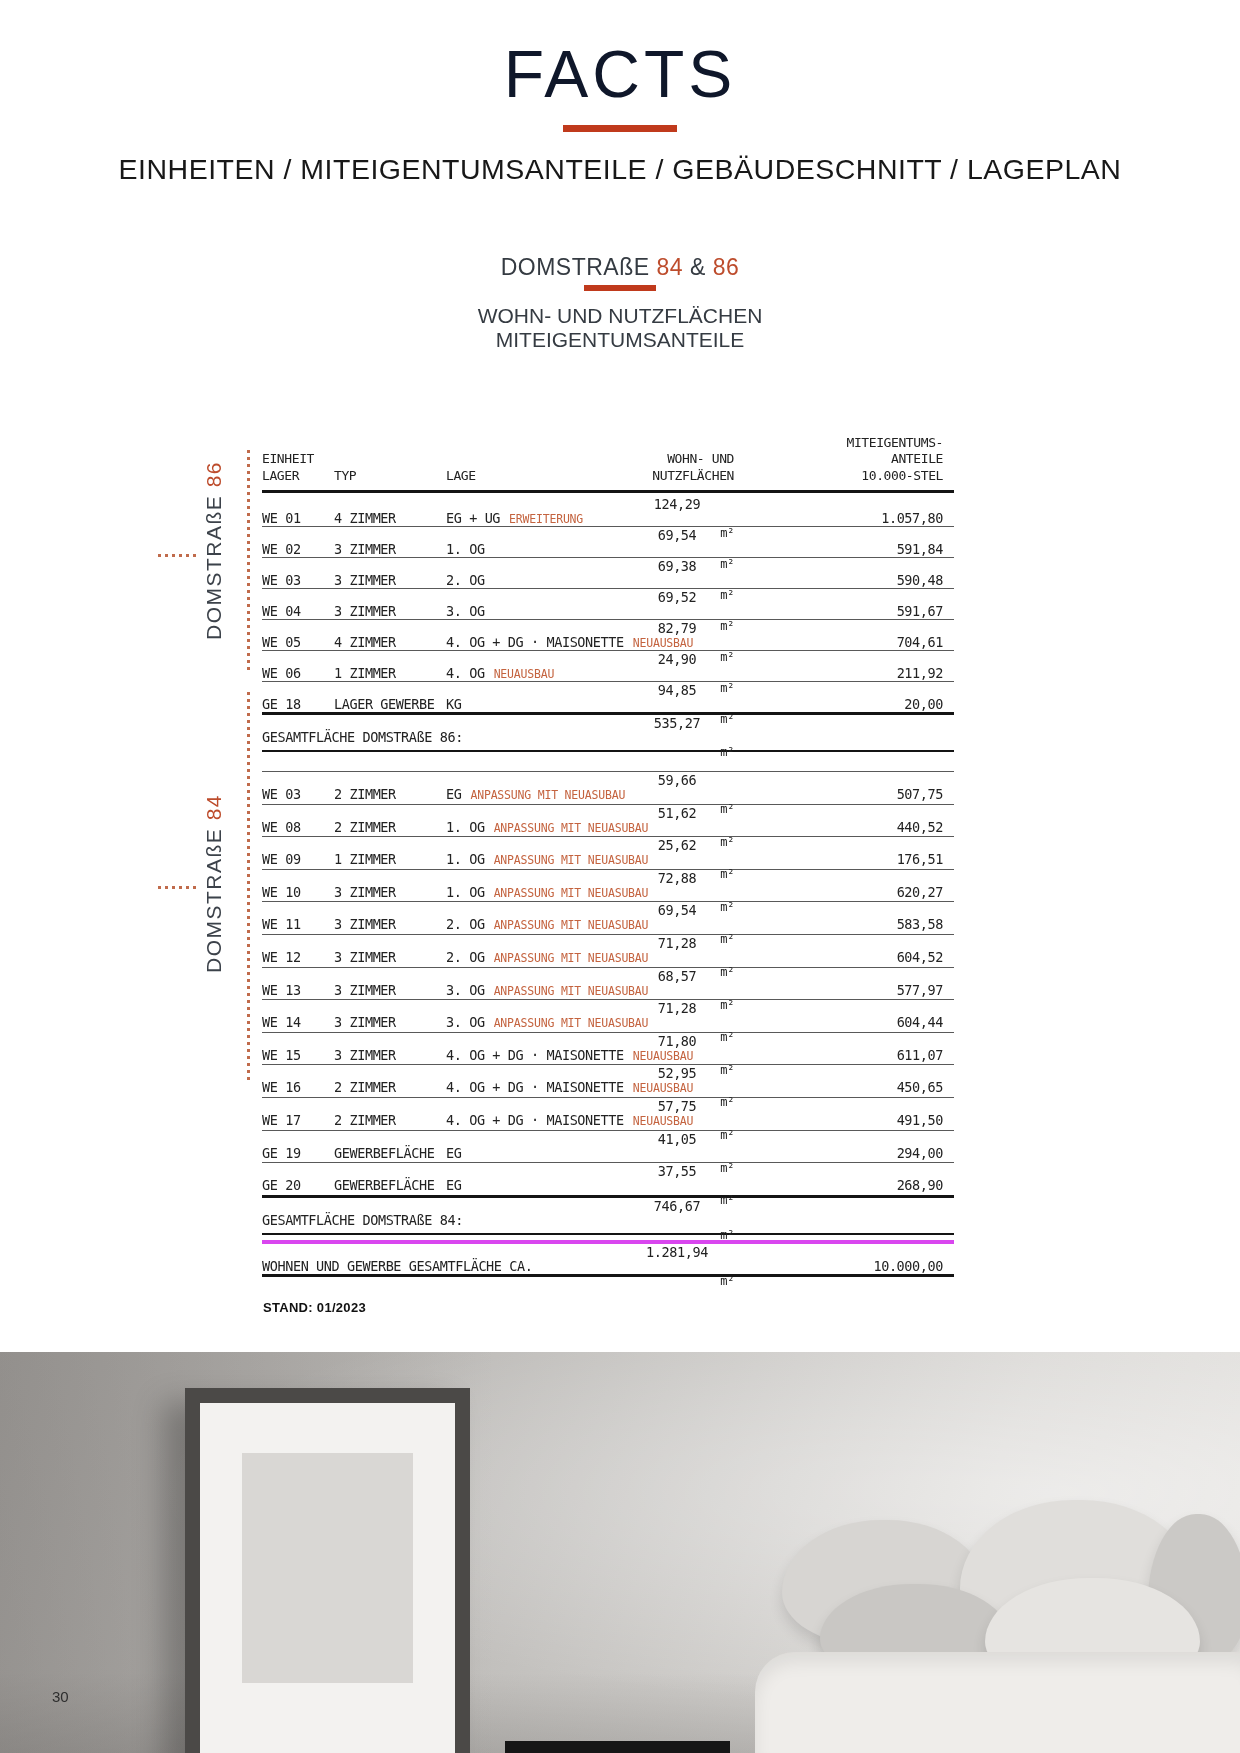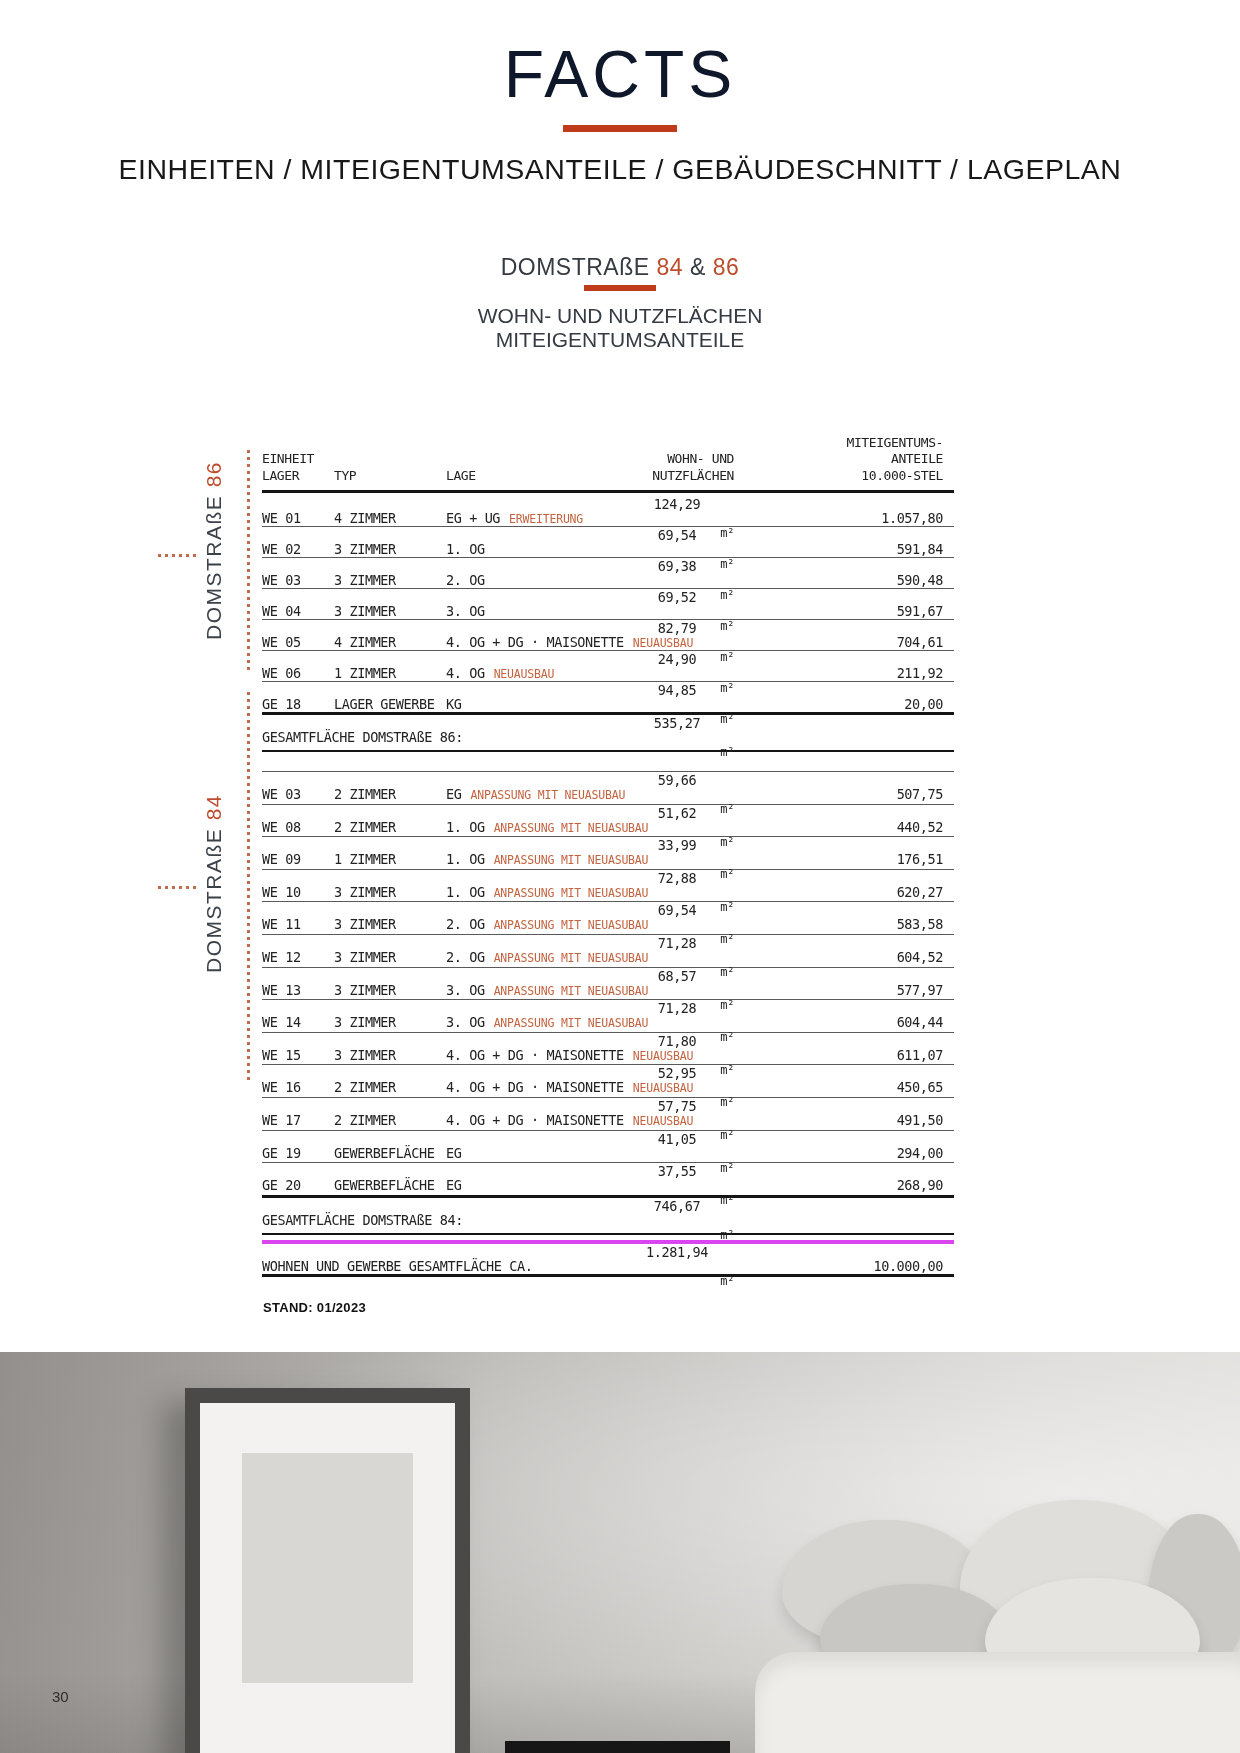--- a/index.html
+++ b/index.html
@@ -242,21 +242,21 @@
           <span class="num">51,62</span>
           <span class="unit">m²</span>
         </span>
       <span class="c-share">440,52</span>
     </div>
     <div class="trow">
       <span class="c-nr">WE 09</span>
       <span class="c-typ">1 ZIMMER</span>
       <span class="c-lage"><span>1. OG</span><span class="note">ANPASSUNG MIT NEUASUBAU</span></span>
       <span class="area">
-          <span class="num">33,99</span>
+          <span class="num">25,62</span>
           <span class="unit">m²</span>
         </span>
       <span class="c-share">176,51</span>
     </div>
     <div class="trow">
       <span class="c-nr">WE 10</span>
       <span class="c-typ">3 ZIMMER</span>
       <span class="c-lage"><span>1. OG</span><span class="note">ANPASSUNG MIT NEUASUBAU</span></span>
       <span class="area">
           <span class="num">72,88</span>

